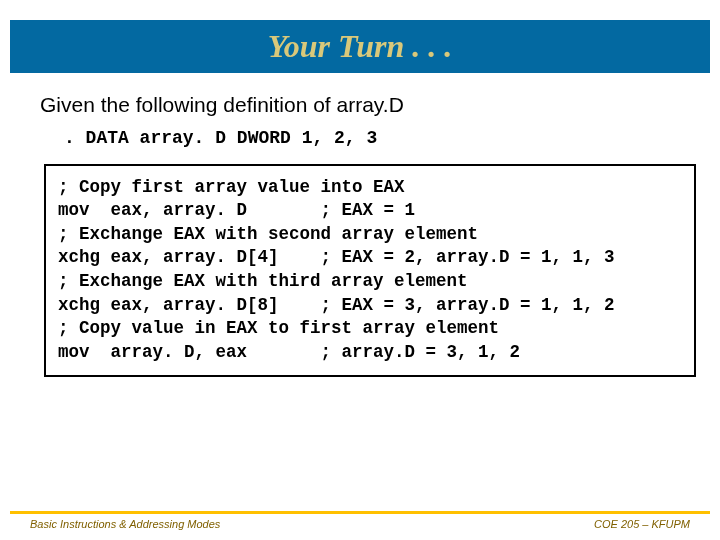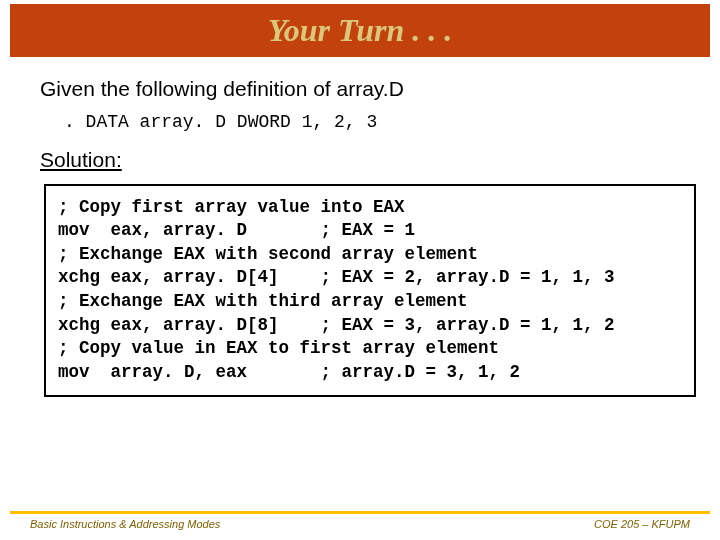--- a/index.html
+++ b/index.html
@@ -6,44 +6,44 @@
     margin: 0;
     padding: 0;
     width: 720px;
     height: 540px;
     background: #ffffff;
     font-family: Arial, Helvetica, sans-serif;
     position: relative;
     box-sizing: border-box;
   }
   .title-bar {
-    background: #c2410c;
+    background: #0369a1;
     width: 700px;
-    margin: 4px auto 0 auto;
+    margin: 20px auto 0 auto;
     text-align: center;
     padding: 8px 0;
   }
   .title-bar span {
     font-family: "Comic Sans MS", "Comic Sans", cursive;
     font-size: 32px;
     font-weight: bold;
     color: #d9c87a;
     font-style: italic;
   }
   .content {
     padding: 12px 20px 0 40px;
     font-size: 21px;
     color: #000;
   }
   .intro {
     margin: 8px 0;
   }
   .code-inset {
     font-family: "Courier New", Courier, monospace;
-    font-weight: normal;
+    font-weight: bold;
     font-size: 18px;
     margin: 10px 0 14px 24px;
     line-height: 1.25;
   }
   .rearrange {
     margin: 6px 0 12px 0;
   }
   .solution-label {
     text-decoration: underline;
     margin: 6px 0 10px 0;
@@ -83,21 +83,20 @@
 <body>
 
 <div class="title-bar">
   <span>Your Turn . . .</span>
 </div>
 
 <div class="content">
   <div class="intro">Given the following definition of array.D</div>
   <div class="code-inset">. DATA
 array. D DWORD 1, 2, 3</div>
-  <div class="solution-label">Solution:</div>
   <div class="code-box">; Copy first array value into EAX
 mov  eax, array. D       ; EAX = 1
 ; Exchange EAX with second array element
 xchg eax, array. D[4]    ; EAX = 2, array.D = 1, 1, 3
 ; Exchange EAX with third array element
 xchg eax, array. D[8]    ; EAX = 3, array.D = 1, 1, 2
 ; Copy value in EAX to first array element
 mov  array. D, eax       ; array.D = 3, 1, 2</div>
 </div>
 

